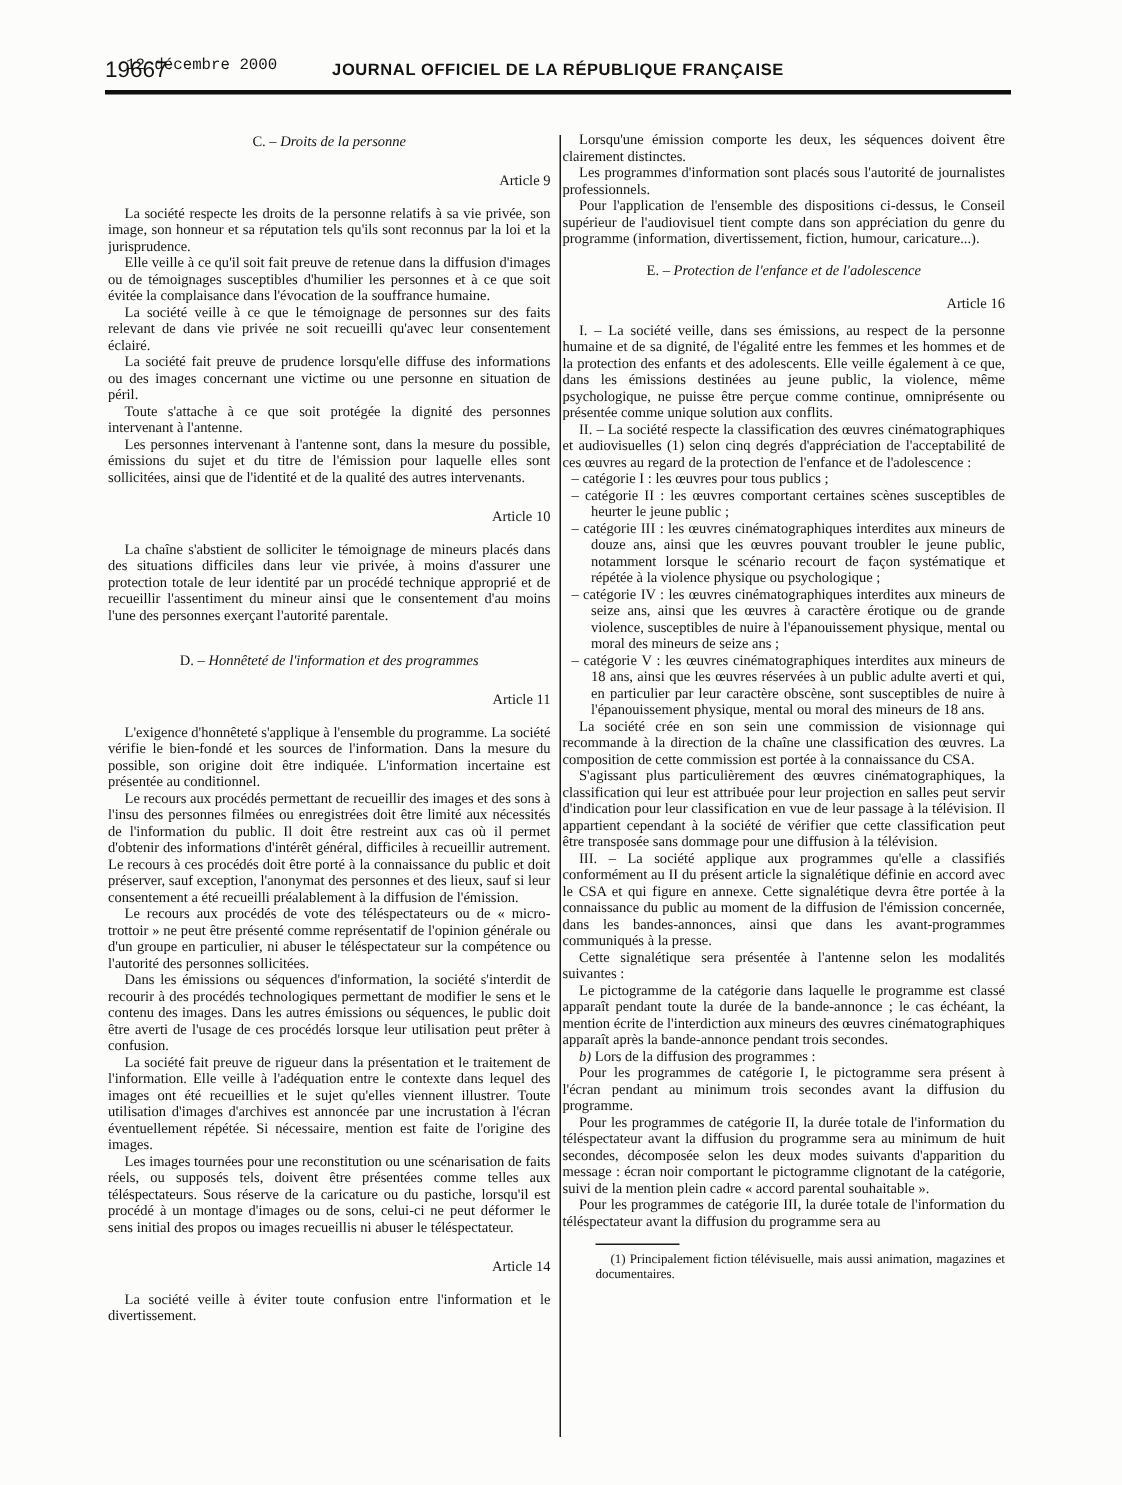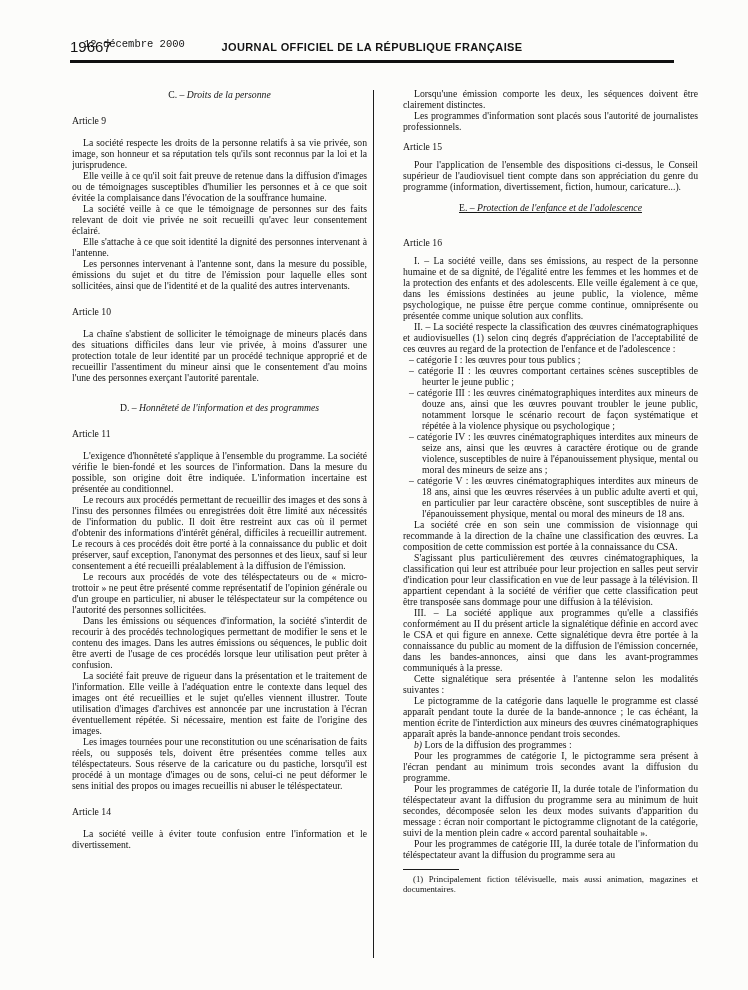--- a/index.html
+++ b/index.html
@@ -12,76 +12,76 @@
   
   .hdr-date{position:absolute;left:84px;top:38px;font-family:Liberation Mono, monospace;font-size:10.5px;text-align:center;}
   .hdr-title-wrap{position:absolute;left:70px;top:37px;width:604px;text-align:center;}
   .hdr-title{font-family:"Liberation Sans",sans-serif;font-size:11px;font-weight:700;letter-spacing:.4px;}
   .hdr-page{position:absolute;left:70px;top:38px;width:604px;text-align:left;font-family:"Liberation Sans",sans-serif;font-size:15px;}
   .hdr-rule{position:absolute;left:70px;top:60px;width:604px;height:2.5px;background:#101010;}
   
   .col{position:absolute;top:88px;width:295px;height:874px;overflow:hidden;
        font-size:9.7px;line-height:11px;text-align:justify;}
   .col-left{left:72px;}
-  .col-right{left:403px;}
+  .col-right{left:375px;}
   .col-divider{position:absolute;left:373px;top:90px;width:1px;height:868px;background:#1c1c1c;}
   
   .para{margin:0;text-indent:11px;}
   .para-lead{margin:0;text-indent:11px;}
   .para-lead .lead{font-style:italic;}
   .item{margin:0;padding-left:19px;text-indent:-13px;}
-  .art-heading{text-align:left;text-indent:0;}
+  .art-heading{text-align:right;text-indent:0;}
   .sec-heading{text-align:center;text-indent:0;}
   .sec-title{font-style:italic;}
   .col-left .art-heading{margin:15px 0 11px;}
   .col-left .sec-heading{margin:19px 0 13px;}
   .col-right .art-heading{margin:9px 0 7px;}
-  .col-right .sec-heading{margin:10px 0 24px;text-decoration:underline;}
+  .col-right .sec-heading{margin:10px 0 11px;}
   .col .art-heading:first-child,.col .sec-heading:first-child{margin-top:1px;}
   
-  .footnote{margin-top:9px;font-size:8.7px;line-height:10px;}
+  .footnote{margin-top:9px;font-size:8.7px;line-height:10px;margin-left:22px;}
   .footnote-rule{width:56px;height:1px;background:#1a1a1a;margin-bottom:4px;}
   .footnote p{margin:0;text-indent:10px;}
 </style>
 </head>
 <body>
 
 <span class="hdr-date">12 décembre 2000</span>
 <div class="hdr-title-wrap">
   <span class="hdr-title">JOURNAL OFFICIEL DE LA RÉPUBLIQUE FRANÇAISE</span>
 </div>
 <div class="hdr-page">19667</div>
 <div class="hdr-rule"></div>
 
 <div class="col col-left" id="col-left">
     <div class="sec-heading"><span>C. – </span><span class="sec-title">Droits de la personne</span></div>
     <div class="art-heading">Article 9</div>
     <p class="para">La société respecte les droits de la personne relatifs à sa vie privée, son image, son honneur et sa réputation tels qu'ils sont reconnus par la loi et la jurisprudence.</p>
     <p class="para">Elle veille à ce qu'il soit fait preuve de retenue dans la diffusion d'images ou de témoignages susceptibles d'humilier les personnes et à ce que soit évitée la complaisance dans l'évocation de la souffrance humaine.</p>
-    <p class="para">La société veille à ce que le témoignage de personnes sur des faits relevant de doit vie privée ne soit recueilli qu'avec leur consentement éclairé.</p>
-    <p class="para">Elle s'attache à ce que soit identité la dignité des personnes intervenant à l'antenne.</p>
+    <p class="para">La société veille à ce que le témoignage de personnes sur des faits relevant de dans vie privée ne soit recueilli qu'avec leur consentement éclairé.</p>
+    <p class="para">La société fait preuve de prudence lorsqu'elle diffuse des informations ou des images concernant une victime ou une personne en situation de péril.</p>
+    <p class="para">Toute s'attache à ce que soit protégée la dignité des personnes intervenant à l'antenne.</p>
     <p class="para">Les personnes intervenant à l'antenne sont, dans la mesure du possible, émissions du sujet et du titre de l'émission pour laquelle elles sont sollicitées, ainsi que de l'identité et de la qualité des autres intervenants.</p>
     <div class="art-heading">Article 10</div>
     <p class="para">La chaîne s'abstient de solliciter le témoignage de mineurs placés dans des situations difficiles dans leur vie privée, à moins d'assurer une protection totale de leur identité par un procédé technique approprié et de recueillir l'assentiment du mineur ainsi que le consentement d'au moins l'une des personnes exerçant l'autorité parentale.</p>
     <div class="sec-heading"><span>D. – </span><span class="sec-title">Honnêteté de l'information et des programmes</span></div>
     <div class="art-heading">Article 11</div>
     <p class="para">L'exigence d'honnêteté s'applique à l'ensemble du programme. La société vérifie le bien-fondé et les sources de l'information. Dans la mesure du possible, son origine doit être indiquée. L'information incertaine est présentée au conditionnel.</p>
     <p class="para">Le recours aux procédés permettant de recueillir des images et des sons à l'insu des personnes filmées ou enregistrées doit être limité aux nécessités de l'information du public. Il doit être restreint aux cas où il permet d'obtenir des informations d'intérêt général, difficiles à recueillir autrement. Le recours à ces procédés doit être porté à la connaissance du public et doit préserver, sauf exception, l'anonymat des personnes et des lieux, sauf si leur consentement a été recueilli préalablement à la diffusion de l'émission.</p>
     <p class="para">Le recours aux procédés de vote des téléspectateurs ou de « micro-trottoir » ne peut être présenté comme représentatif de l'opinion générale ou d'un groupe en particulier, ni abuser le téléspectateur sur la compétence ou l'autorité des personnes sollicitées.</p>
     <p class="para">Dans les émissions ou séquences d'information, la société s'interdit de recourir à des procédés technologiques permettant de modifier le sens et le contenu des images. Dans les autres émissions ou séquences, le public doit être averti de l'usage de ces procédés lorsque leur utilisation peut prêter à confusion.</p>
     <p class="para">La société fait preuve de rigueur dans la présentation et le traitement de l'information. Elle veille à l'adéquation entre le contexte dans lequel des images ont été recueillies et le sujet qu'elles viennent illustrer. Toute utilisation d'images d'archives est annoncée par une incrustation à l'écran éventuellement répétée. Si nécessaire, mention est faite de l'origine des images.</p>
     <p class="para">Les images tournées pour une reconstitution ou une scénarisation de faits réels, ou supposés tels, doivent être présentées comme telles aux téléspectateurs. Sous réserve de la caricature ou du pastiche, lorsqu'il est procédé à un montage d'images ou de sons, celui-ci ne peut déformer le sens initial des propos ou images recueillis ni abuser le téléspectateur.</p>
     <div class="art-heading">Article 14</div>
     <p class="para">La société veille à éviter toute confusion entre l'information et le divertissement.</p>
   </div>
 <div class="col-divider"></div>
 <div class="col col-right" id="col-right">
     <p class="para">Lorsqu'une émission comporte les deux, les séquences doivent être clairement distinctes.</p>
     <p class="para">Les programmes d'information sont placés sous l'autorité de journalistes professionnels.</p>
-    <div class="art-heading">Article 15</div>
     <p class="para">Pour l'application de l'ensemble des dispositions ci-dessus, le Conseil supérieur de l'audiovisuel tient compte dans son appréciation du genre du programme (information, divertissement, fiction, humour, caricature...).</p>
     <div class="sec-heading"><span>E. – </span><span class="sec-title">Protection de l'enfance et de l'adolescence</span></div>
     <div class="art-heading">Article 16</div>
     <p class="para">I. – La société veille, dans ses émissions, au respect de la personne humaine et de sa dignité, de l'égalité entre les femmes et les hommes et de la protection des enfants et des adolescents. Elle veille également à ce que, dans les émissions destinées au jeune public, la violence, même psychologique, ne puisse être perçue comme continue, omniprésente ou présentée comme unique solution aux conflits.</p>
     <p class="para">II. – La société respecte la classification des œuvres cinématographiques et audiovisuelles (1) selon cinq degrés d'appréciation de l'acceptabilité de ces œuvres au regard de la protection de l'enfance et de l'adolescence :</p>
     <p class="item">– catégorie I : les œuvres pour tous publics ;</p>
     <p class="item">– catégorie II : les œuvres comportant certaines scènes susceptibles de heurter le jeune public ;</p>
     <p class="item">– catégorie III : les œuvres cinématographiques interdites aux mineurs de douze ans, ainsi que les œuvres pouvant troubler le jeune public, notamment lorsque le scénario recourt de façon systématique et répétée à la violence physique ou psychologique ;</p>
     <p class="item">– catégorie IV : les œuvres cinématographiques interdites aux mineurs de seize ans, ainsi que les œuvres à caractère érotique ou de grande violence, susceptibles de nuire à l'épanouissement physique, mental ou moral des mineurs de seize ans ;</p>
     <p class="item">– catégorie V : les œuvres cinématographiques interdites aux mineurs de 18 ans, ainsi que les œuvres réservées à un public adulte averti et qui, en particulier par leur caractère obscène, sont susceptibles de nuire à l'épanouissement physique, mental ou moral des mineurs de 18 ans.</p>

